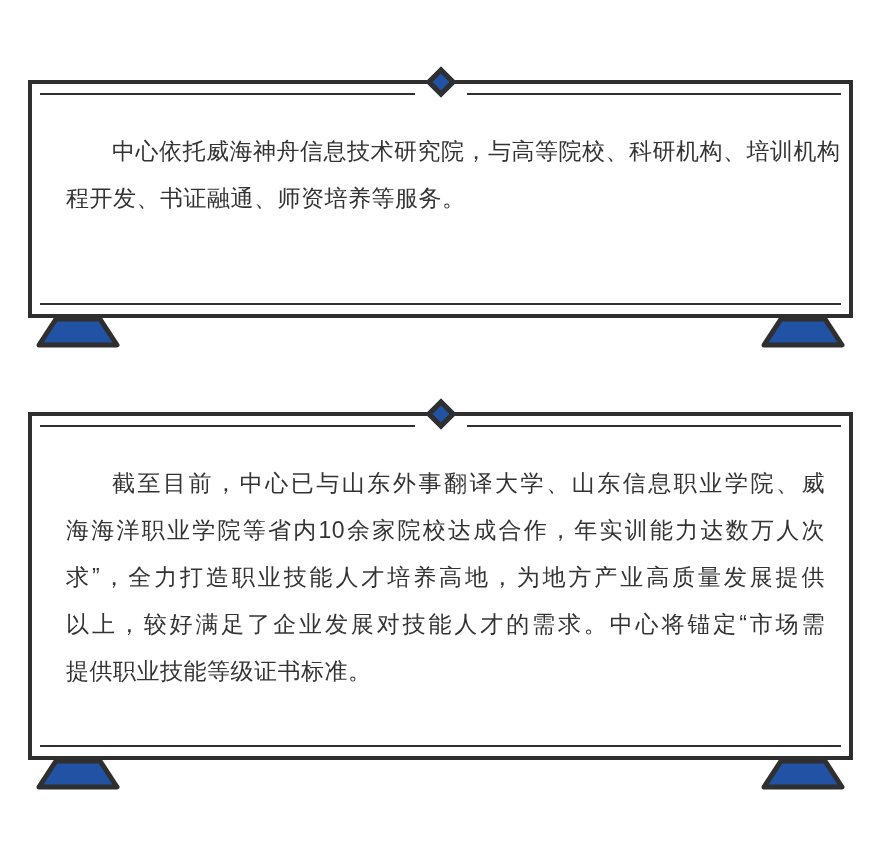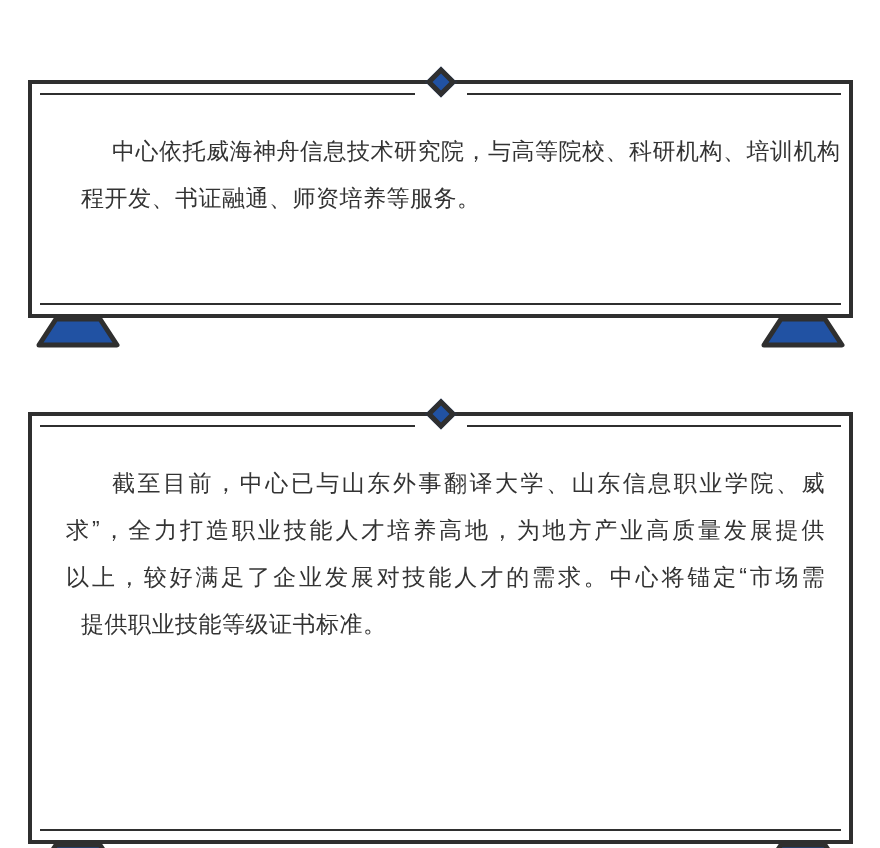--- a/index.html
+++ b/index.html
@@ -22,21 +22,21 @@
     overflow: hidden;
   }
   .card {
     position: absolute;
     left: 28px;
     width: 825px;
     background: var(--bg);
     border: 4px solid var(--dark);
   }
   .card-1 { top: 80px; height: 238px; }
-  .card-2 { top: 412px; height: 432px; }
+  .card-2 { top: 412px; height: 348px; }
 
   
   .diamond {
     position: absolute;
     left: 50%;
     top: -2px;
     width: 22px;
     height: 22px;
     background: var(--blue);
     border: 5px solid var(--dark);
@@ -64,21 +64,21 @@
     font-size: 23px;
     line-height: 47px;
     letter-spacing: 0.5px;
   }
   .line {
     text-align: justify;
     text-align-last: justify;
     white-space: nowrap;
   }
   .line.first { text-indent: 2em; }
-  .line.last  { text-align-last: left; white-space: normal; margin-left: 15px; }
+  .line.last  { text-align-last: left; white-space: normal; }
 
   
   .foot {
     position: absolute;
     bottom: -34px;
     width: 84px;
     height: 32px;
     z-index: 2;
   }
   .foot-left  { left: 4px; }
@@ -115,20 +115,21 @@
   </section>
 
   <section class="card card-2">
     <div class="diamond"></div>
     <div class="rule rule-top-left"></div>
     <div class="rule rule-top-right"></div>
     <div class="rule rule-bottom"></div>
 
     <div class="text-block">
       <div class="line first">截至目前，中心已与山东外事翻译大学、山东信息职业学院、威</div>
+      <div class="line">海海洋职业学院等省内10余家院校达成合作，年实训能力达数万人次</div>
       <div class="line">求”，全力打造职业技能人才培养高地，为地方产业高质量发展提供</div>
       <div class="line">以上，较好满足了企业发展对技能人才的需求。中心将锚定“市场需</div>
       <div class="line last">提供职业技能等级证书标准。</div>
     </div>
 
     <svg class="foot foot-left" viewBox="0 0 84 32" aria-hidden="true">
       <polygon points="20,3 64,3 81,29 3,29"></polygon>
     </svg>
     <svg class="foot foot-right" viewBox="0 0 84 32" aria-hidden="true">
       <polygon points="20,3 64,3 81,29 3,29"></polygon>

